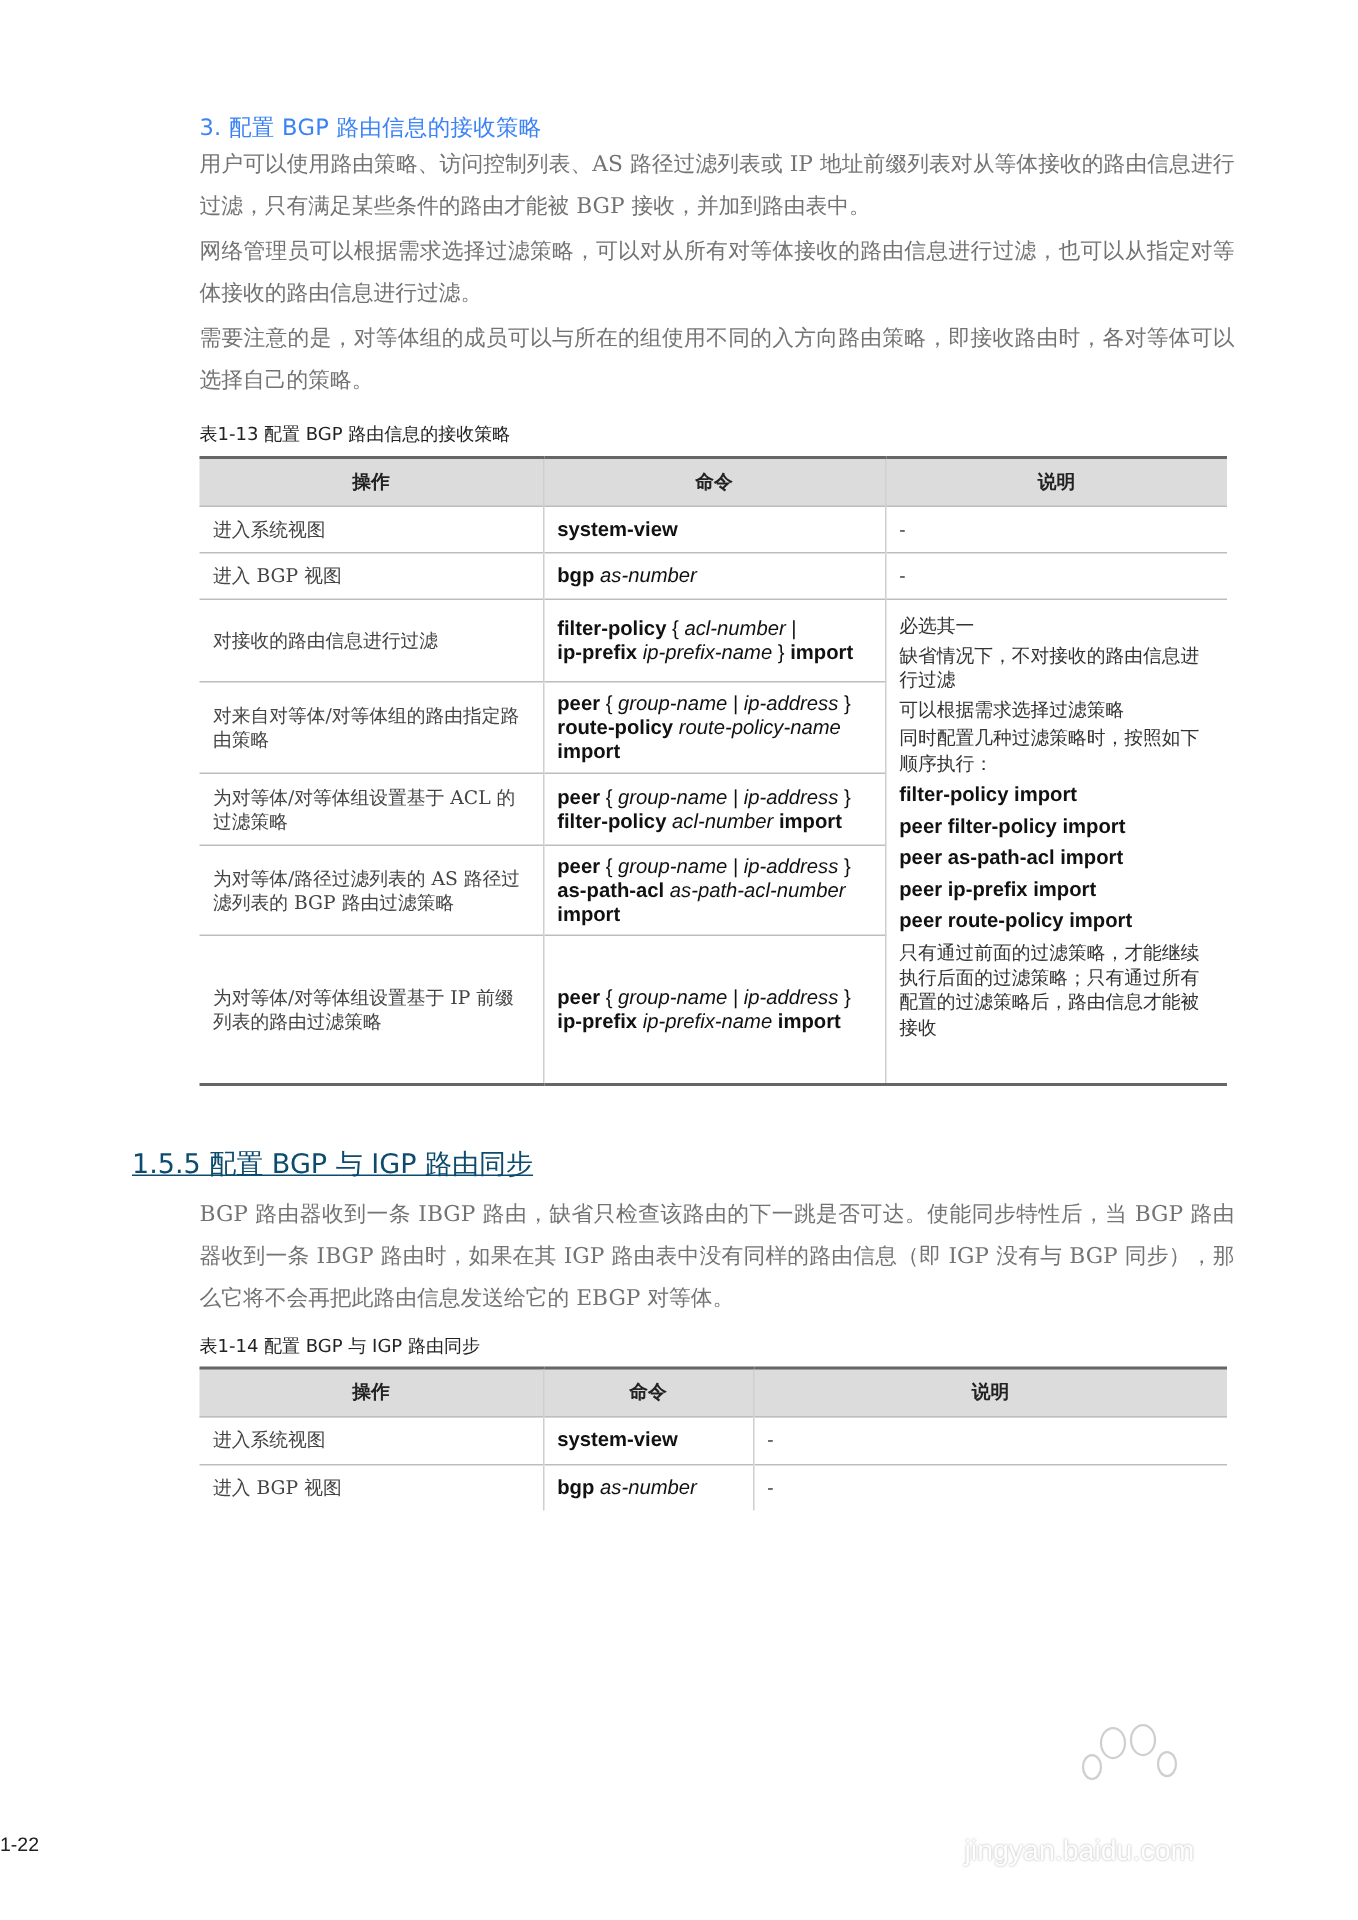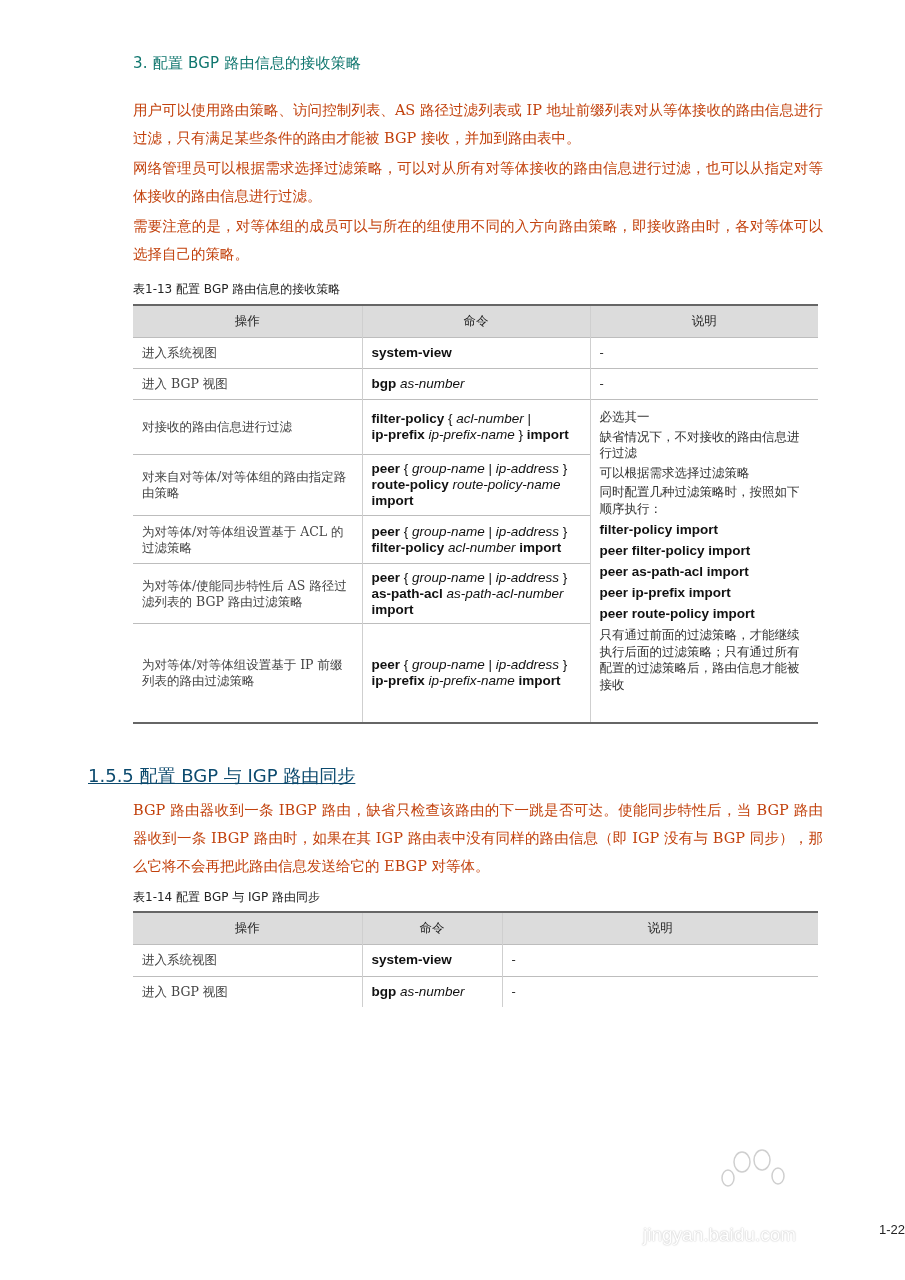--- a/index.html
+++ b/index.html
@@ -1,40 +1,40 @@
 <!DOCTYPE html>
 <html><head>
 <meta charset="utf-8">
 <style>
   html, body { margin: 0; padding: 0; background: #ffffff; }
   body { width: 905px; height: 1280px; position: relative; overflow: hidden;
          font-family: "DejaVu Sans", "Liberation Sans", sans-serif; color: #222; }
   .abs { position: absolute; }
-  .h3 { left: 133px; top: 54px; font-size: 15px; color: #0f766e; letter-spacing: 0.2px; }
+  .h3 { left: 133px; top: 76px; font-size: 15px; color: #3b82f6; letter-spacing: 0.2px; }
   .h2 { left: 88px; top: 764px; font-size: 18px; color: #0c4a6e; text-decoration: underline; }
-  .para { left: 133px; width: 690px; font-size: 14.5px; line-height: 28px; color: #c2410c;
+  .para { left: 133px; width: 690px; font-size: 14.5px; line-height: 28px; color: #737373;
           font-family: "DejaVu Serif", "Liberation Serif", serif; text-align: justify; }
   .caption { left: 133px; font-size: 12px; color: #222; }
   table { position: absolute; border-collapse: collapse; table-layout: fixed; font-size: 12.5px; }
-  th { background: #dcdcdc; font-weight: normal; font-size: 12.5px; height: 31px; padding: 0;
+  th { background: #dcdcdc; font-weight: bold; font-size: 12.5px; height: 31px; padding: 0;
        border-top: 2px solid #666; border-left: 1px solid #cfcfcf; }
   th:first-child { border-left: none; }
   td { border-top: 1px solid #bdbdbd; border-left: 1px solid #cfcfcf; padding: 4px 9px;
        vertical-align: middle; color: #333; line-height: 16px; }
   td:first-child { border-left: none; }
   td.op { font-family: "DejaVu Serif", "Liberation Serif", serif; font-size: 12.5px; color: #444; }
   td.cmd { font-family: "Liberation Sans", sans-serif; font-size: 13.5px; color: #111; }
   td.desc { font-family: "DejaVu Serif", "Liberation Serif", serif; font-size: 12.5px; color: #333; }
   tr.last td { border-bottom: 2px solid #666; }
   .kw { font-weight: bold; }
   .arg { font-style: italic; }
   .desc-line { display: block; margin: 3px 0; line-height: 16.5px; }
   .desc-cmd { display: block; font-family: "Liberation Sans", sans-serif; font-weight: bold;
               font-size: 13.5px; color: #111; margin: 5px 0; }
-  .pagenum { left: 0; width: 905px; top: 1222px; text-align: right; font-size: 13px;
+  .pagenum { left: 0; width: 905px; top: 1222px; text-align: left; font-size: 13px;
              font-family: "Liberation Sans", sans-serif; color: #222; }
   .watermark { left: 640px; top: 1148px; width: 240px; height: 100px; color: #e9e9e9; }
   .wm-logo { position: absolute; left: 0; top: 28px; font-family: "Liberation Sans", sans-serif;
              font-weight: bold; font-size: 38px; color: #fff;
              text-shadow: 0 0 2px #c8c8c8, 0 0 1px #c8c8c8; letter-spacing: 1px; }
   .wm-url { position: absolute; left: 3px; top: 76px; font-family: "Liberation Sans", sans-serif;
             font-size: 19px; color: #fff; text-shadow: 0 0 2px #c8c8c8, 0 0 1px #c8c8c8; text-align: center; }
 </style>
 </head>
 <body>
@@ -89,21 +89,21 @@
       </tr>
       <tr style="height:61px">
         <td class="op">对来自对等体/对等体组的路由指定路由策略</td>
         <td class="cmd"><span class="kw">peer</span><span class=""> { </span><span class="arg">group-name</span><span class=""> | </span><span class="arg">ip-address</span><span class=""> }</span><br><span class="kw">route-policy</span><span class=""> </span><span class="arg">route-policy-name</span><br><span class="kw">import</span></td>
       </tr>
       <tr style="height:48px">
         <td class="op">为对等体/对等体组设置基于 ACL 的过滤策略</td>
         <td class="cmd"><span class="kw">peer</span><span class=""> { </span><span class="arg">group-name</span><span class=""> | </span><span class="arg">ip-address</span><span class=""> }</span><br><span class="kw">filter-policy</span><span class=""> </span><span class="arg">acl-number</span><span class=""> </span><span class="kw">import</span></td>
       </tr>
       <tr style="height:60px">
-        <td class="op">为对等体/使能同步特性后 AS 路径过滤列表的 BGP 路由过滤策略</td>
+        <td class="op">为对等体/路径过滤列表的 AS 路径过滤列表的 BGP 路由过滤策略</td>
         <td class="cmd"><span class="kw">peer</span><span class=""> { </span><span class="arg">group-name</span><span class=""> | </span><span class="arg">ip-address</span><span class=""> }</span><br><span class="kw">as-path-acl</span><span class=""> </span><span class="arg">as-path-acl-number</span><br><span class="kw">import</span></td>
       </tr>
       <tr style="height:99px" class="last">
         <td class="op">为对等体/对等体组设置基于 IP 前缀列表的路由过滤策略</td>
         <td class="cmd"><span class="kw">peer</span><span class=""> { </span><span class="arg">group-name</span><span class=""> | </span><span class="arg">ip-address</span><span class=""> }</span><br><span class="kw">ip-prefix</span><span class=""> </span><span class="arg">ip-prefix-name</span><span class=""> </span><span class="kw">import</span></td>
       </tr>
     </tbody>
 </table>
 
 <div class="abs h2">1.5.5  配置 BGP 与 IGP 路由同步</div>

